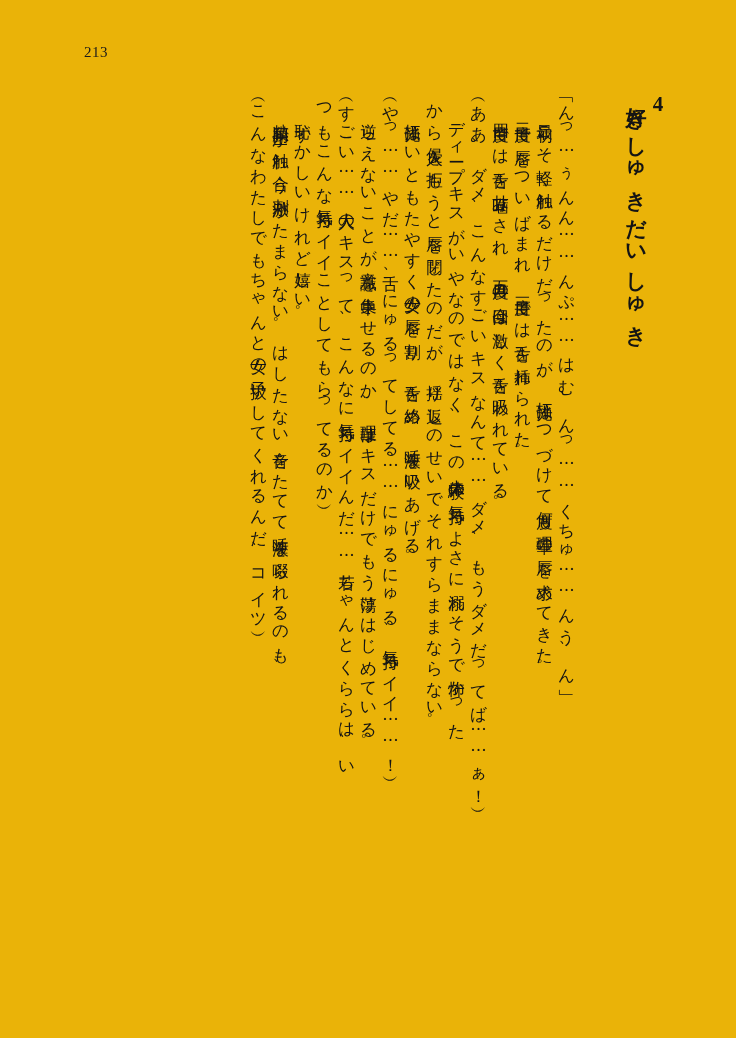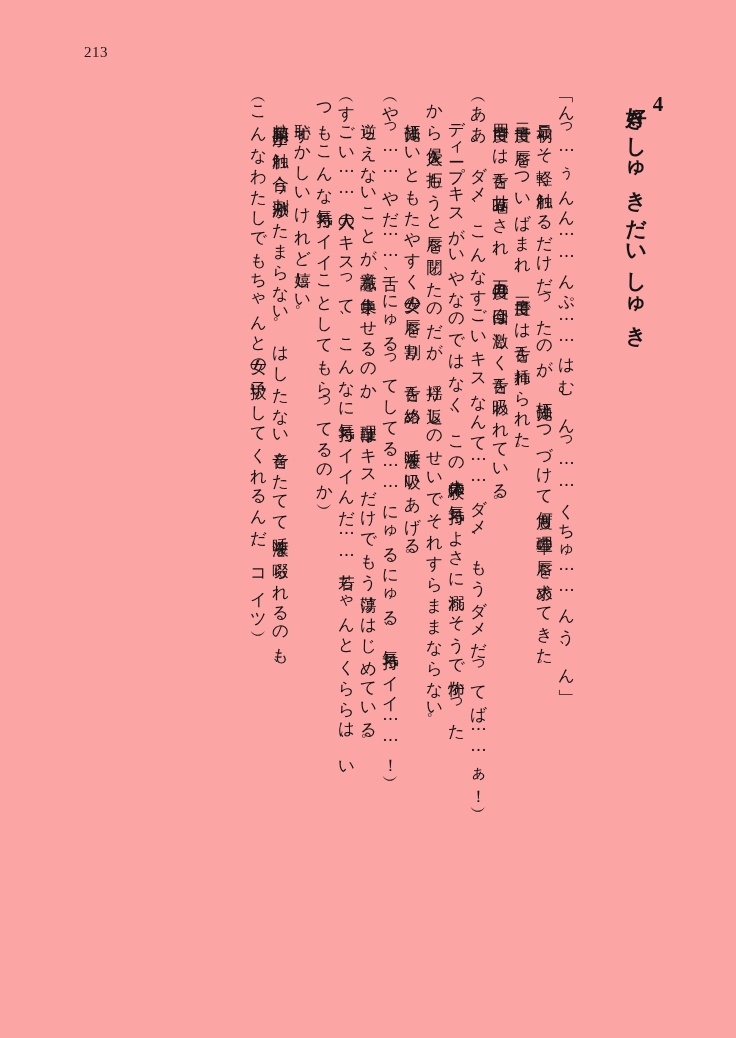--- a/index.html
+++ b/index.html
@@ -14,21 +14,21 @@
     color: #111111;
     overflow: hidden;
     position: relative;
   }
   .page {
     position: absolute;
     left: 0;
     top: 0;
     width: 736px;
     height: 1038px;
-    background: #fca5a5;
+    background: #eab308;
     box-sizing: border-box;
   }
   .page-number {
     position: absolute;
     left: 84px;
     top: 44px;
     font-size: 15px;
     font-family: "Liberation Serif", "DejaVu Serif", serif;
     color: #1a1a1a;
     letter-spacing: 0.5px;

